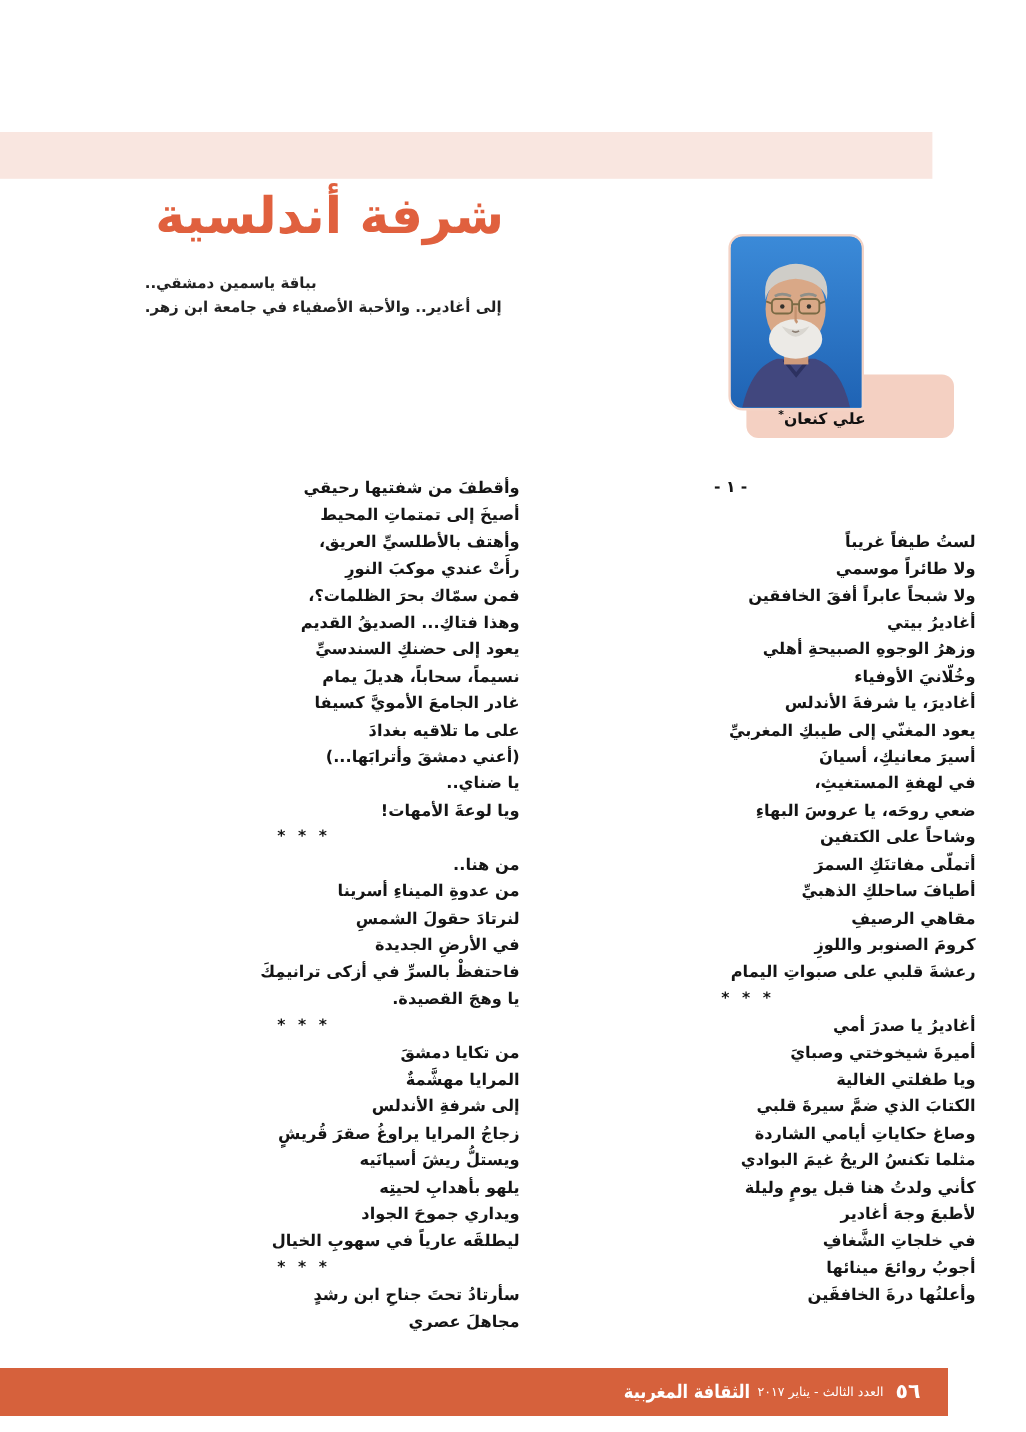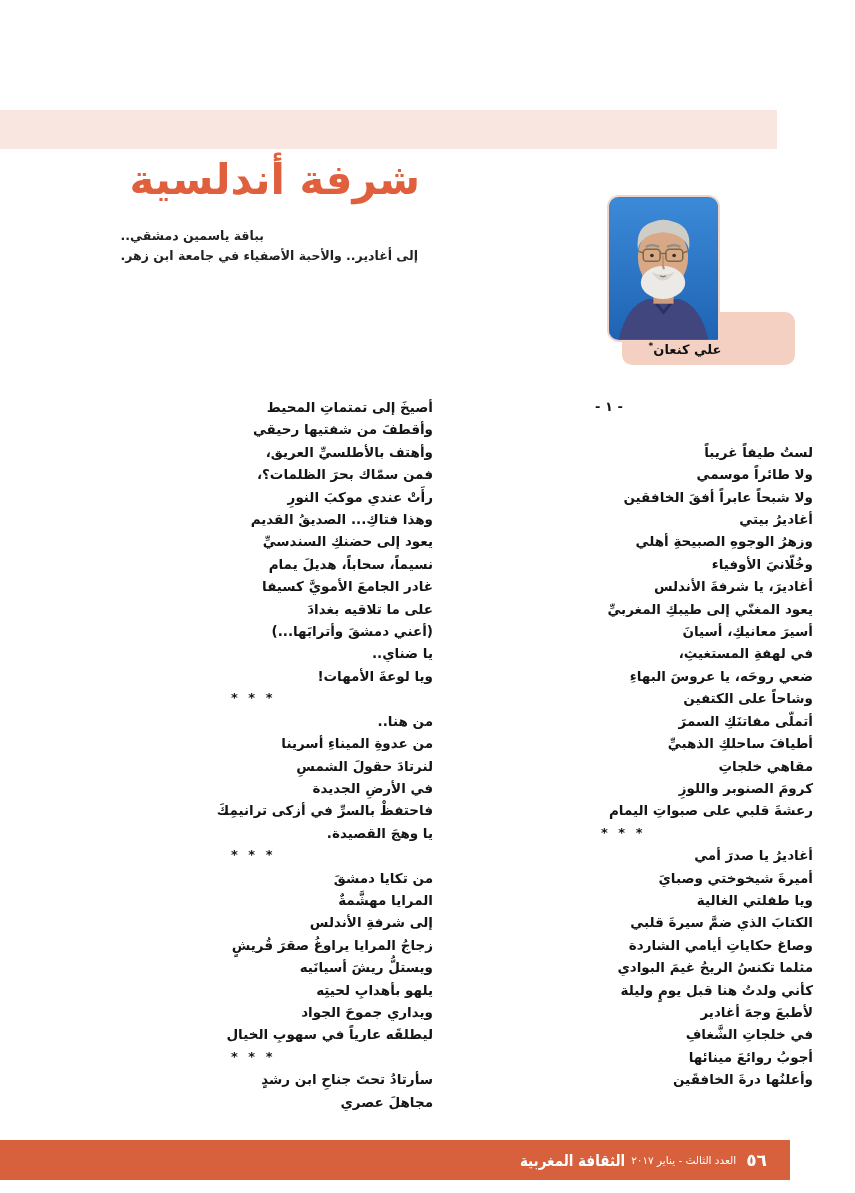--- a/index.html
+++ b/index.html
@@ -112,45 +112,45 @@
         <div class="line">وزهرُ الوجوهِ الصبيحةِ أهلي</div>
         <div class="line">وخُلّانيَ الأوفياء</div>
         <div class="line">أغاديرَ، يا شرفةَ الأندلس</div>
         <div class="line">يعود المغنّي إلى طيبكِ المغربيِّ</div>
         <div class="line">أسيرَ معانيكِ، أسيانَ</div>
         <div class="line">في لهفةِ المستغيثِ،</div>
         <div class="line">ضعي روحَه، يا عروسَ البهاءِ</div>
         <div class="line">وشاحاً على الكتفين</div>
         <div class="line">أتملّى مفاتنَكِ السمرَ</div>
         <div class="line">أطيافَ ساحلكِ الذهبيِّ</div>
-        <div class="line">مقاهي خلجاتِ</div>
+        <div class="line">مقاهي الرصيفِ</div>
         <div class="line">كرومَ الصنوبر واللوزِ</div>
         <div class="line">رعشةَ قلبي على صبواتِ اليمام</div>
         <div class="sep">* * *</div>
         <div class="line">أغاديرُ يا صدرَ أمي</div>
         <div class="line">أميرةَ شيخوختي وصبايَ</div>
         <div class="line">ويا طفلتي الغالية</div>
         <div class="line">الكتابَ الذي ضمَّ سيرةَ قلبي</div>
         <div class="line">وصاغ حكاياتِ أيامي الشاردة</div>
         <div class="line">مثلما تكنسُ الريحُ غيمَ البوادي</div>
         <div class="line">كأني ولدتُ هنا قبل يومٍ وليلة</div>
         <div class="line">لأطبعَ وجهَ أغادير</div>
         <div class="line">في خلجاتِ الشَّغافِ</div>
         <div class="line">أجوبُ روائعَ مينائها</div>
         <div class="line">وأعلنُها درةَ الخافقَين</div>
       </div>
   </div>
 
   <div class="col col-left">
     <div class="rows">
+        <div class="line">وأقطفَ من شفتيها رحيقي</div>
         <div class="line">أصيخَ إلى تمتماتِ المحيط</div>
-        <div class="line">وأقطفَ من شفتيها رحيقي</div>
         <div class="line">وأهتف بالأطلسيِّ العريق،</div>
+        <div class="line">رأَتْ عندي موكبَ النورِ</div>
         <div class="line">فمن سمّاك بحرَ الظلمات؟،</div>
-        <div class="line">رأَتْ عندي موكبَ النورِ</div>
         <div class="line">وهذا فتاكِ... الصديقُ القديم</div>
         <div class="line">يعود إلى حضنكِ السندسيِّ</div>
         <div class="line">نسيماً، سحاباً، هديلَ يمام</div>
         <div class="line">غادر الجامعَ الأمويَّ كسيفا</div>
         <div class="line">على ما تلاقيه بغدادَ</div>
         <div class="line">(أعني دمشقَ وأترابَها...)</div>
         <div class="line">يا ضناي..</div>
         <div class="line">ويا لوعةَ الأمهات!</div>
         <div class="sep">* * *</div>
         <div class="line">من هنا..</div>

